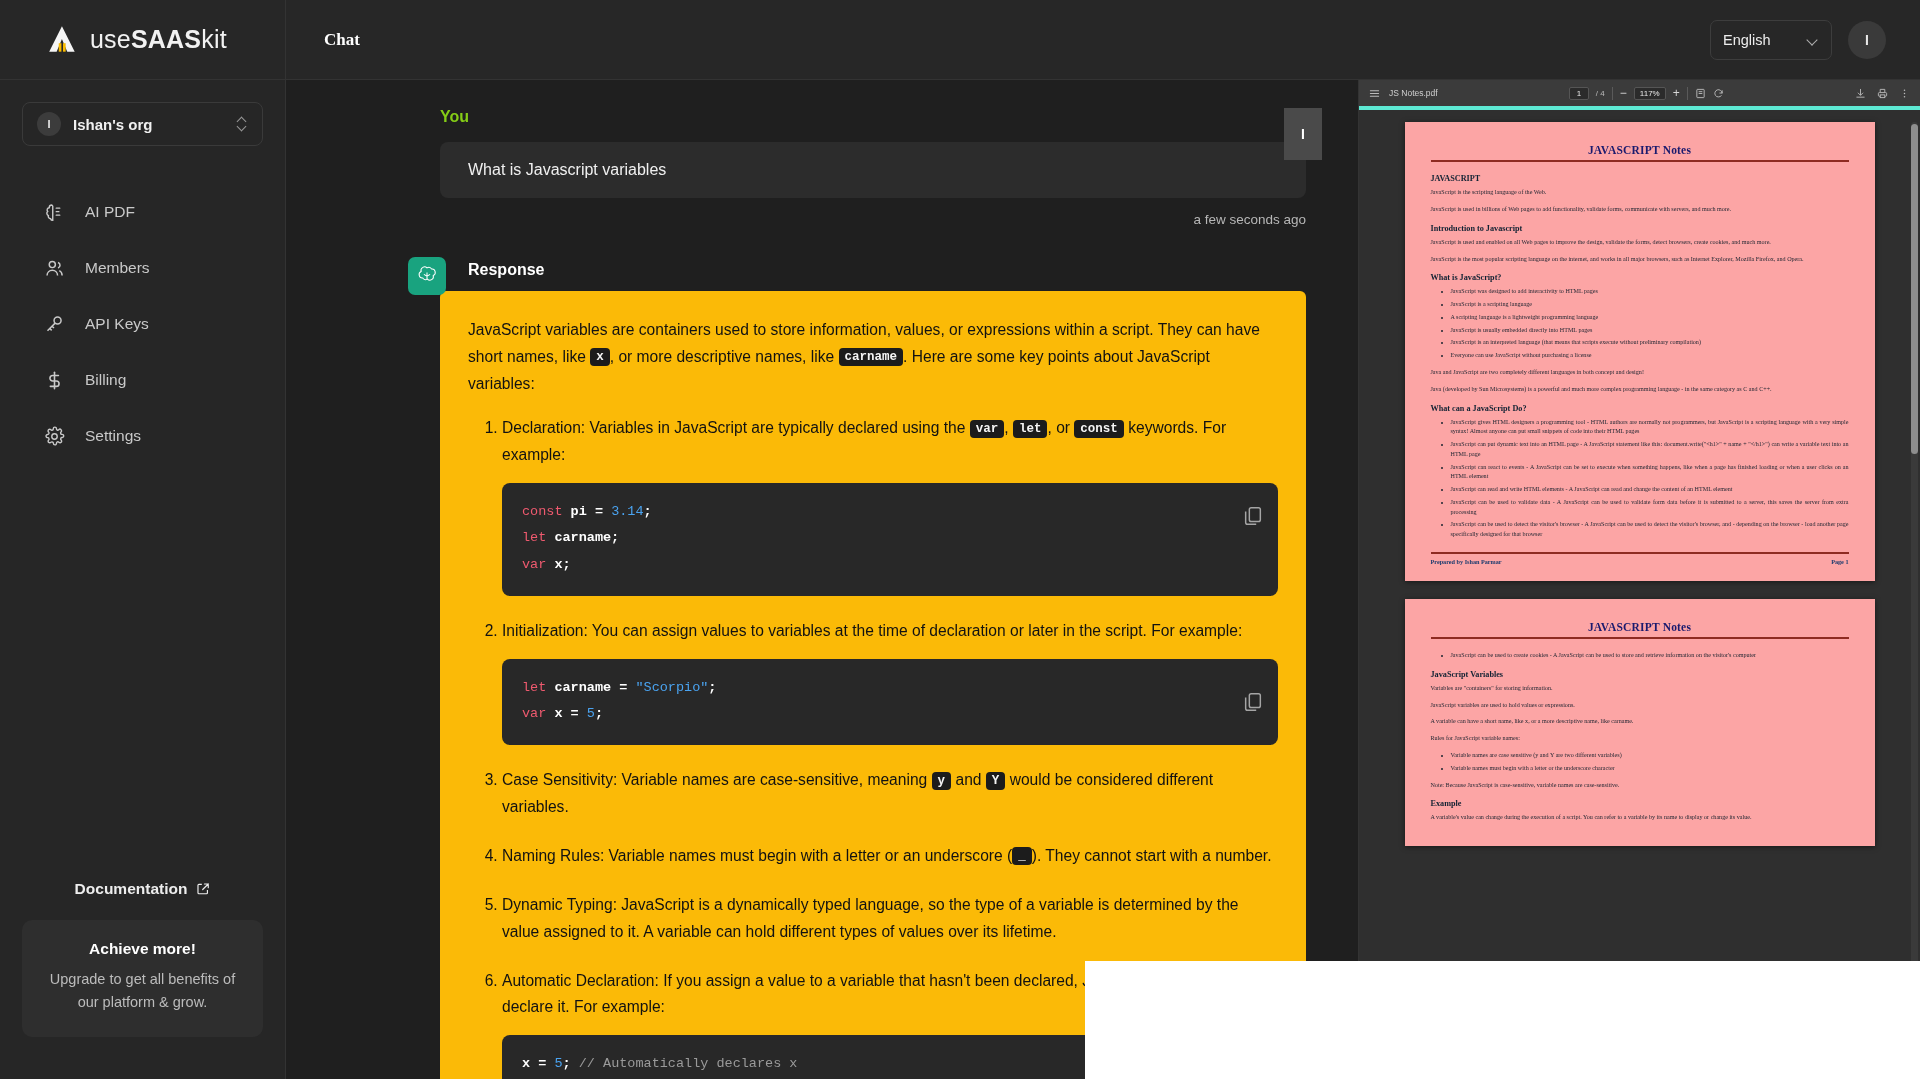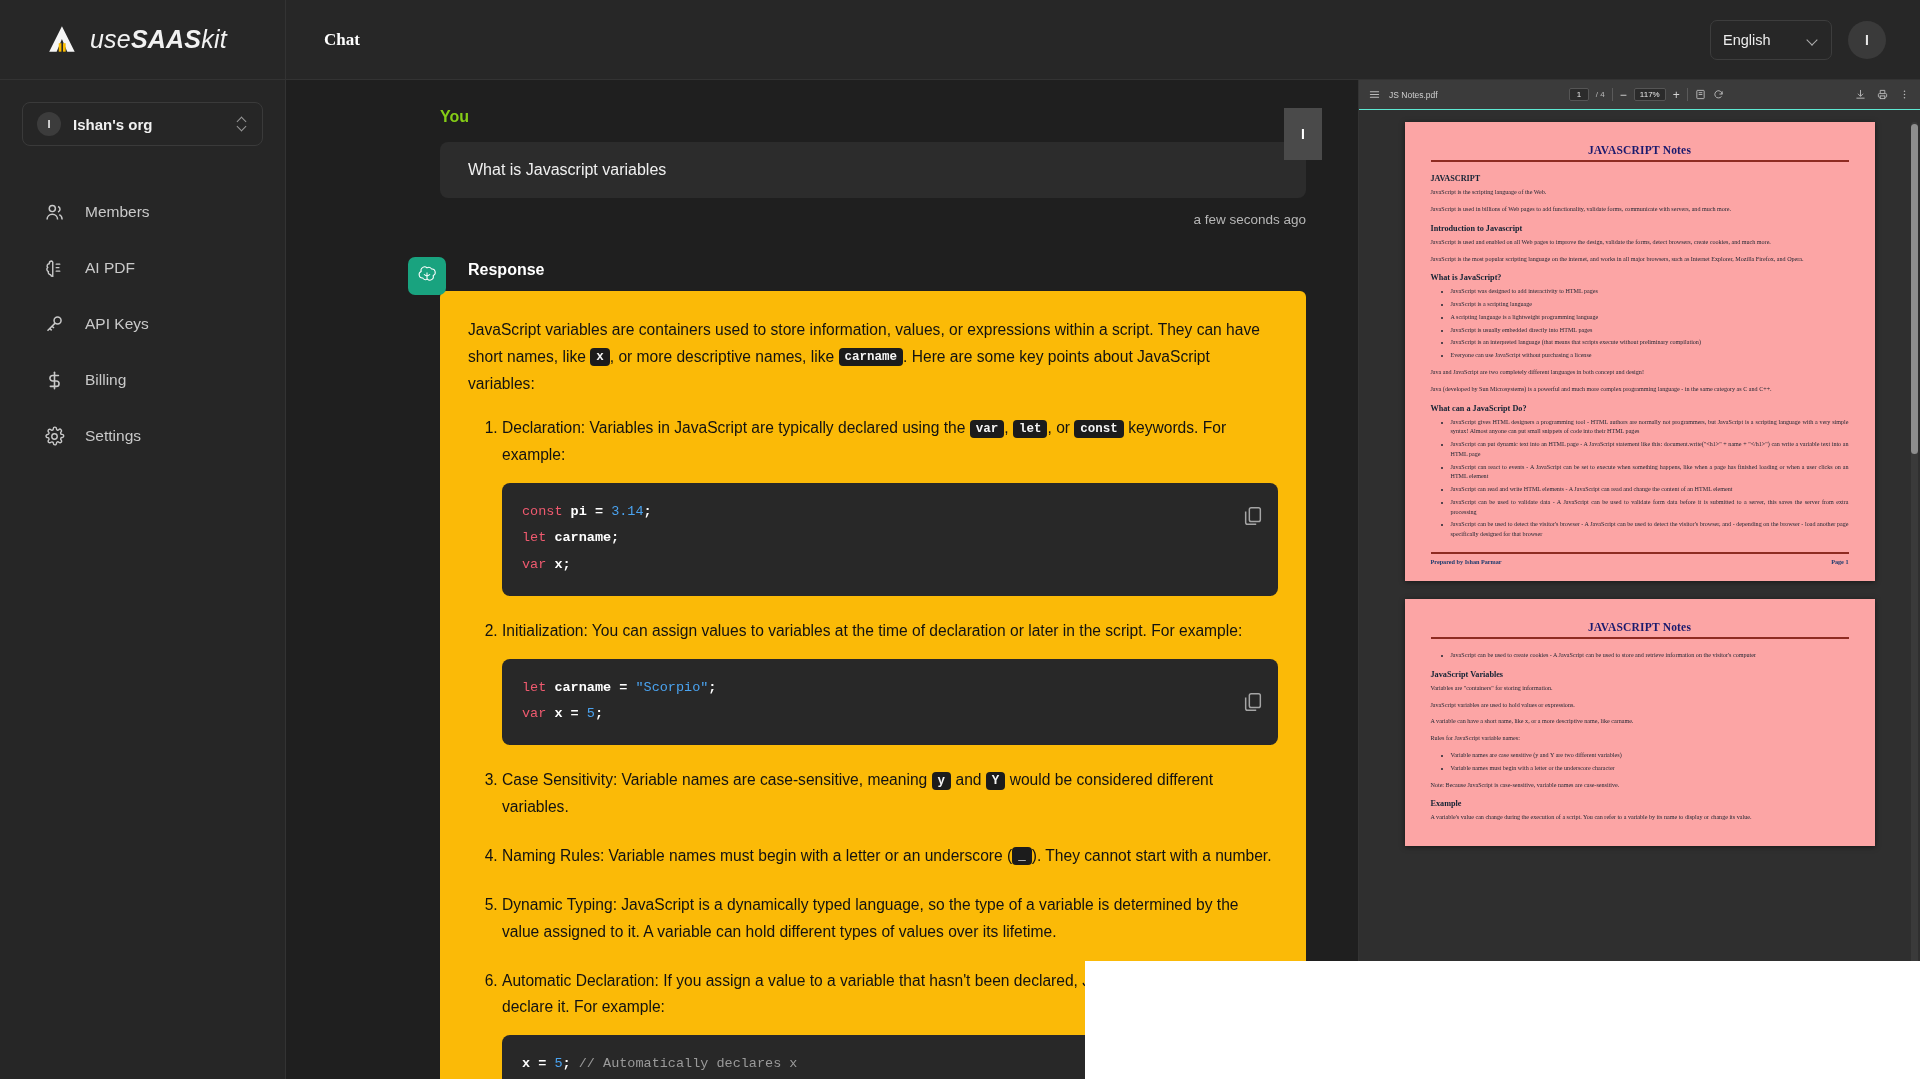--- a/index.html
+++ b/index.html
@@ -19,21 +19,21 @@
     border-bottom: 1px solid #333;
     position: relative; z-index: 5;
   }
   .brand {
     width: 286px; min-width: 286px; height: 80px;
     display: flex; align-items: center; gap: 10px;
     padding-left: 46px;
     border-right: 1px solid #333;
   }
   .brand-mark { width: 34px; height: 34px; display: block; }
-  .brand-text { font-size: 25px; color: #f2f2f2; letter-spacing: .2px; white-space: nowrap; font-style: italic; }
+  .brand-text { font-size: 25px; color: #f2f2f2; letter-spacing: .2px; white-space: nowrap; }
   .brand-text b { font-weight: 700; }
   .brand-text .lite { font-weight: 400; }
 
   .topnav { display: flex; align-items: center; padding-left: 34px; font-family: Liberation Serif, serif; }
   .topnav-item {
     font-size: 17px; font-weight: 700; color: #ffffff;
     padding: 6px 4px; cursor: pointer;
   }
   .topbar-right {
     margin-left: auto; display: flex; align-items: center; gap: 16px;
@@ -183,21 +183,21 @@
   .pdfpane {
     width: 562px; min-width: 562px;
     background: #2a2a2a;
     border-left: 1px solid #333;
     display: flex; flex-direction: column;
     position: relative;
   }
   .pdf-toolbar {
     height: 30px; min-height: 30px; background: #3b3b3b;
     display: flex; align-items: center; gap: 10px;
-    padding: 0 10px; border-bottom: 1px solid #5eead4;
+    padding: 0 10px; border-bottom: 4px solid #5eead4;
     font-size: 9px; color: #d2d2d2;
   }
   .tb-left { display: flex; align-items: center; gap: 9px; min-width: 0; }
   .tb-center { display: flex; align-items: center; gap: 7px; margin: 0 auto; }
   .tb-right { display: flex; align-items: center; gap: 11px; }
   .tb-ico { width: 11px; height: 11px; display: block; opacity: .85; cursor: pointer; }
   .tb-filename {
     font-size: 8.5px; color: #cfcfcf; max-width: 110px;
     overflow: hidden; text-overflow: ellipsis; white-space: nowrap;
   }
@@ -285,35 +285,35 @@
 
     <div class="sidebar">
       <div class="org-switch">
         <span class="org-avatar">I</span>
         <span class="org-name">Ishan's org</span>
         <span class="updown"></span>
       </div>
 
       <div class="nav">
         <div class="nav-item">
+          <svg class="nav-ico" viewBox="0 0 24 24" fill="none" stroke="#c9c9c9" stroke-width="1.6">
+            <path d="M9 3.5a3 3 0 0 0-3 3 2.6 2.6 0 0 0-1.8 4.3A2.8 2.8 0 0 0 5 15.5a2.7 2.7 0 0 0 2.5 3.6A2.6 2.6 0 0 0 10 21V4.8a2 2 0 0 0-1-1.3z"></path>
+            <path d="M14 7h4M14 11h3M14 15h4" stroke-linecap="round"></path>
+          </svg>
+          <span>AI PDF</span>
+        </div>
+        <div class="nav-item">
           <svg class="nav-ico" viewBox="0 0 24 24" fill="none" stroke="#c9c9c9" stroke-width="1.7">
             <circle cx="9.5" cy="7.5" r="3.5"></circle>
               <path d="M3.5 20c0-3.6 2.7-6 6-6s6 2.4 6 6"></path>
             <path d="M16 5.2a3.3 3.3 0 0 1 0 6.3M17.5 14.4c2 .9 3.2 2.9 3.2 5.6"></path>
           </svg>
           <span>Members</span>
         </div>
         <div class="nav-item">
-          <svg class="nav-ico" viewBox="0 0 24 24" fill="none" stroke="#c9c9c9" stroke-width="1.6">
-            <path d="M9 3.5a3 3 0 0 0-3 3 2.6 2.6 0 0 0-1.8 4.3A2.8 2.8 0 0 0 5 15.5a2.7 2.7 0 0 0 2.5 3.6A2.6 2.6 0 0 0 10 21V4.8a2 2 0 0 0-1-1.3z"></path>
-            <path d="M14 7h4M14 11h3M14 15h4" stroke-linecap="round"></path>
-          </svg>
-          <span>AI PDF</span>
-        </div>
-        <div class="nav-item">
           <svg class="nav-ico" viewBox="0 0 24 24" fill="none" stroke="#c9c9c9" stroke-width="1.7">
             <circle cx="15.5" cy="7.5" r="4"></circle>
               <path d="M12.7 10.4 4 19.1M6.6 16.5l2.2 2.2M9.2 13.9l2.2 2.2"></path>
           </svg>
           <span>API Keys</span>
         </div>
         <div class="nav-item">
           <svg class="nav-ico" viewBox="0 0 24 24" fill="none" stroke="#c9c9c9" stroke-width="1.8">
             <path d="M12 2.5v19" stroke-linecap="round"></path>
             <path d="M16.5 6.3H9.9a3.1 3.1 0 0 0 0 6.2h4.2a3.1 3.1 0 0 1 0 6.2H7.2" stroke-linecap="round"></path>
@@ -322,20 +322,33 @@
         </div>
         <div class="nav-item">
           <svg class="nav-ico" viewBox="0 0 24 24" fill="none" stroke="#c9c9c9" stroke-width="1.6">
             <circle cx="12" cy="12" r="3.1"></circle>
             <path d="M19.2 14.2a1.5 1.5 0 0 0 .3 1.7l.1.1a1.8 1.8 0 1 1-2.6 2.6l-.1-.1a1.5 1.5 0 0 0-1.7-.3 1.5 1.5 0 0 0-.9 1.4v.2a1.8 1.8 0 1 1-3.6 0v-.1a1.5 1.5 0 0 0-1-1.4 1.5 1.5 0 0 0-1.7.3l-.1.1A1.8 1.8 0 1 1 5.3 16l.1-.1a1.5 1.5 0 0 0 .3-1.7 1.5 1.5 0 0 0-1.4-.9h-.2a1.8 1.8 0 1 1 0-3.6h.1a1.5 1.5 0 0 0 1.4-1 1.5 1.5 0 0 0-.3-1.7l-.1-.1A1.8 1.8 0 1 1 7.8 4.3l.1.1a1.5 1.5 0 0 0 1.7.3h.1a1.5 1.5 0 0 0 .9-1.4v-.2a1.8 1.8 0 1 1 3.6 0v.1a1.5 1.5 0 0 0 .9 1.4 1.5 1.5 0 0 0 1.7-.3l.1-.1a1.8 1.8 0 1 1 2.6 2.6l-.1.1a1.5 1.5 0 0 0-.3 1.7v.1a1.5 1.5 0 0 0 1.4.9h.2a1.8 1.8 0 1 1 0 3.6h-.1a1.5 1.5 0 0 0-1.4.9z"></path>
           </svg>
           <span>Settings</span>
         </div>
       </div>
 
+      <div class="side-foot">
+        <div class="doc-link">
+          <span>Documentation</span>
+          <svg width="14" height="14" viewBox="0 0 24 24" fill="none" stroke="#ededed" stroke-width="2">
+            <path d="M10 4H5a1.6 1.6 0 0 0-1.6 1.6v13A1.6 1.6 0 0 0 5 20.2h13a1.6 1.6 0 0 0 1.6-1.6v-5"></path>
+            <path d="M14.5 3.4H21v6.5M21 3.4 11.5 12.9" stroke-linecap="round"></path>
+          </svg>
+        </div>
+        <div class="upgrade-card">
+          <div class="upgrade-title">Achieve more!</div>
+          <div class="upgrade-sub">Upgrade to get all benefits of our platform &amp; grow.</div>
+        </div>
+      </div>
     </div>
 
     <div class="main">
       <div class="chat-scroll">
         <div class="chat-col">
 
           <div>
             <div class="msg-label">You</div>
             <div class="user-avatar-float">I</div>
             <div class="user-bubble">What is Javascript variables</div>

